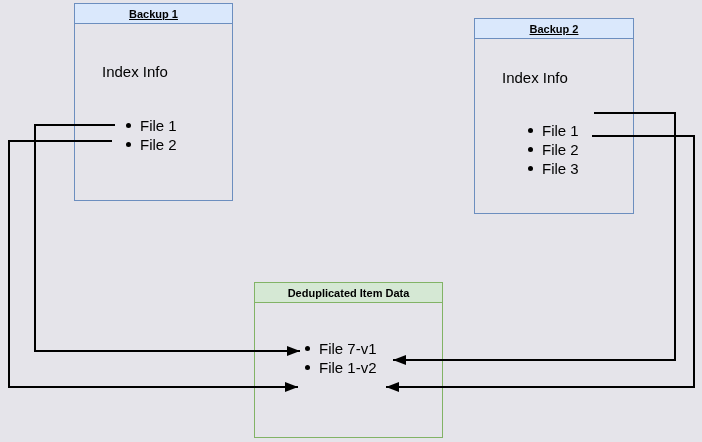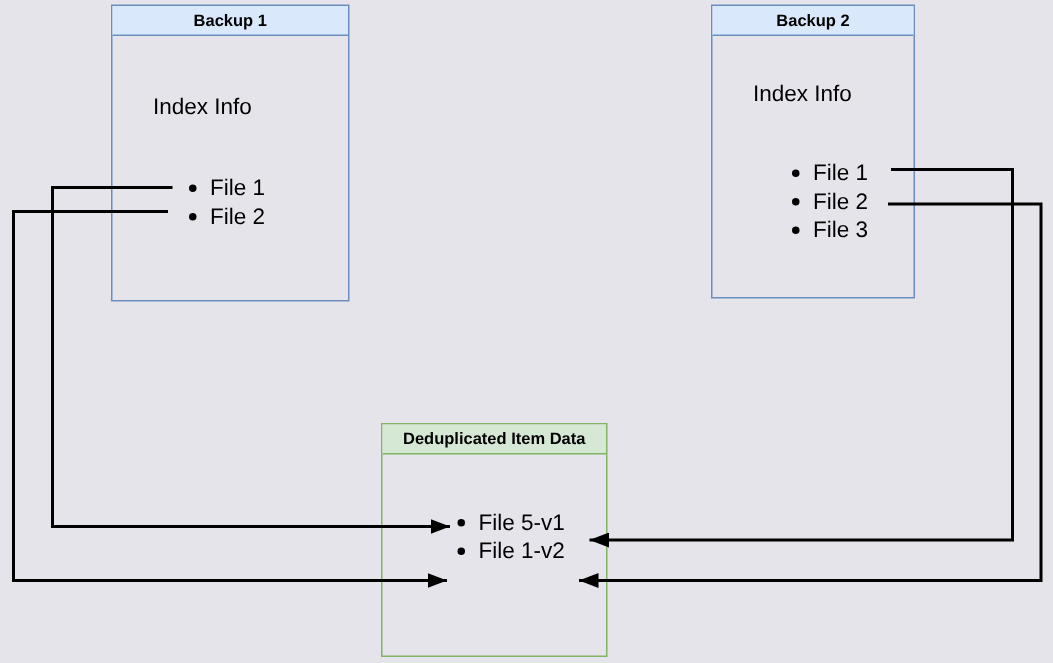--- a/index.html
+++ b/index.html
@@ -22,23 +22,23 @@
     height: 20px;
     border-bottom: 1.4px solid;
     display: flex;
     align-items: center;
     justify-content: center;
     font-size: 11px;
     font-weight: bold;
     box-sizing: border-box;
   }
   #backup1-box { left: 74px; top: 3px; width: 159px; height: 198px; border-color: #6c8ebf; }
-  #backup2-box { left: 474px; top: 3px; width: 136px; height: 196px; border-color: #6c8ebf; }
-  #dedup-box   { left: 254px; top: 282px; width: 151px; height: 156px; border-color: #82b366; }
-  #backup1-box .box-header, #backup2-box .box-header { background: #dae8fc; border-color: #6c8ebf; }
+  #backup2-box { left: 474px; top: 18px; width: 160px; height: 196px; border-color: #6c8ebf; }
+  #dedup-box   { left: 254px; top: 282px; width: 189px; height: 156px; border-color: #82b366; }
+  #backup1-box .box-header, #backup2-box .box-header { background: #dae8fc; border-color: #6c8ebf; text-decoration: underline; }
   #dedup-box .box-header { background: #d5e8d4; border-color: #82b366; }
 
   .index-label {
     position: absolute;
     font-size: 15px;
     line-height: 19px;
     white-space: nowrap;
   }
   #backup1-box .index-label { left: 27px; top: 58px; }
   #backup2-box .index-label { left: 27px; top: 49px; }
@@ -108,21 +108,21 @@
         <span>File 3</span>
       </div>
     </div>
   </div>
 
   <div class="box" id="dedup-box">
     <div class="box-header">Deduplicated Item Data</div>
     <div class="file-list">
       <div class="file-item">
         <i class="dot"></i>
-        <span>File 5-v1</span>
+        <span>File 7-v1</span>
       </div>
       <div class="file-item">
         <i class="dot"></i>
         <span>File 1-v2</span>
       </div>
     </div>
   </div>
 
   <svg class="wires" viewBox="0 0 702 442" xmlns="http://www.w3.org/2000/svg">
     <defs>

